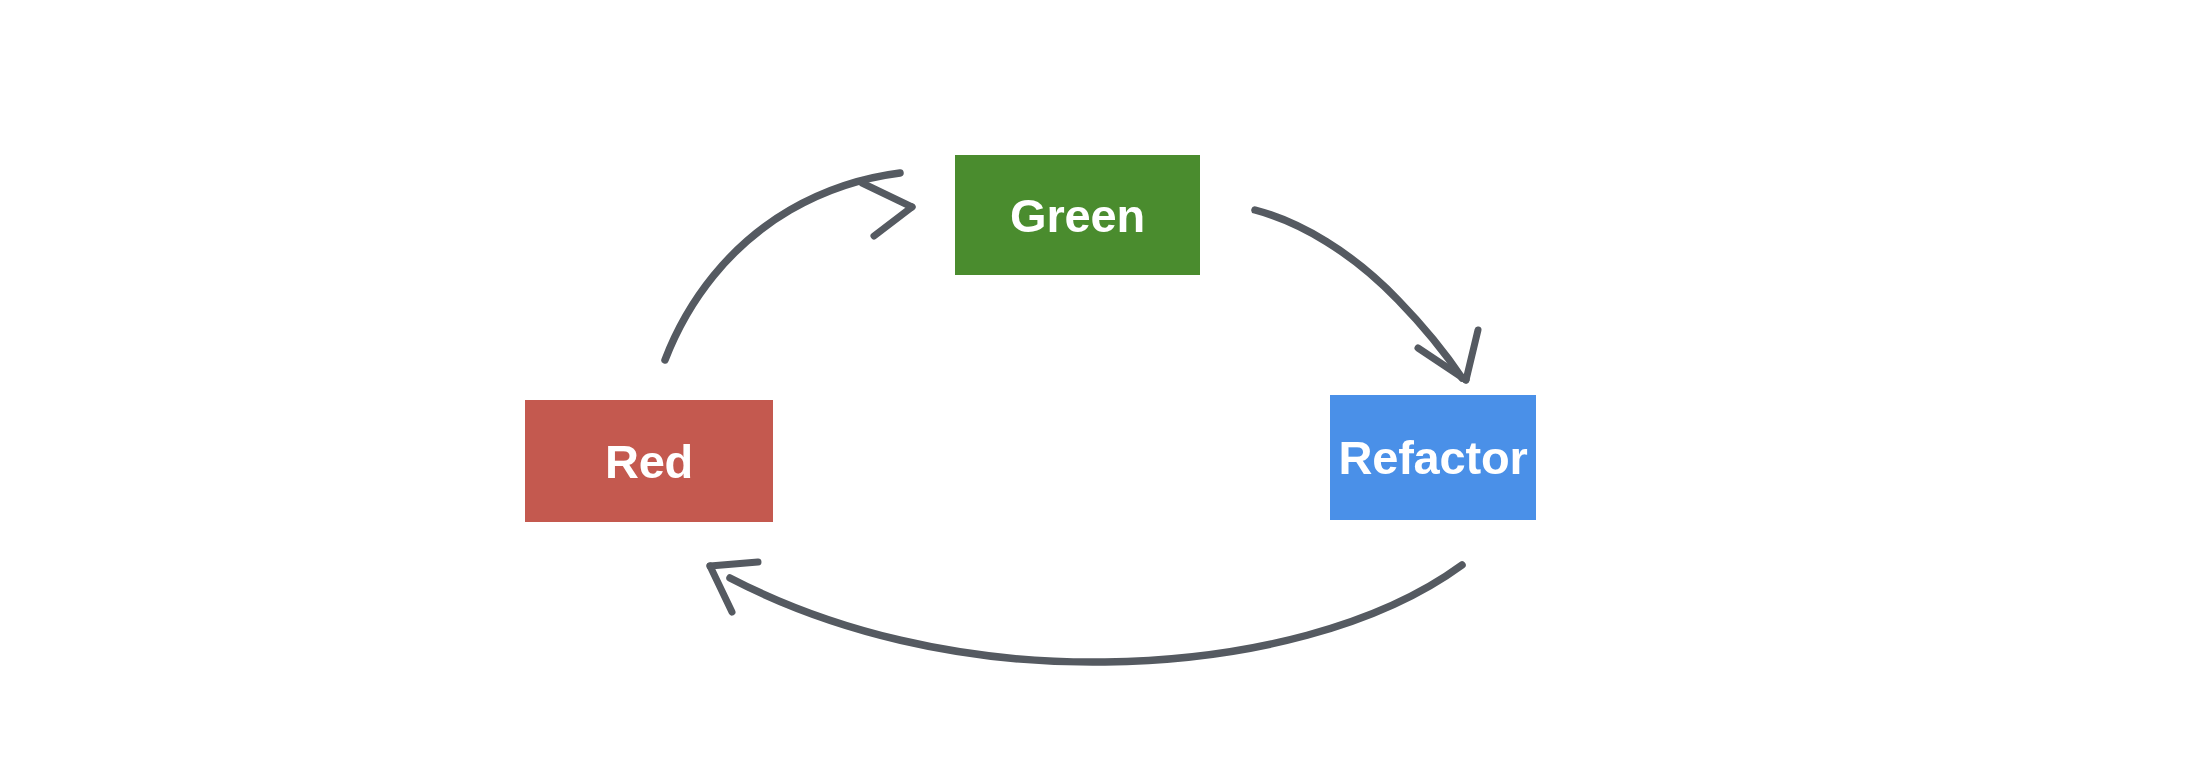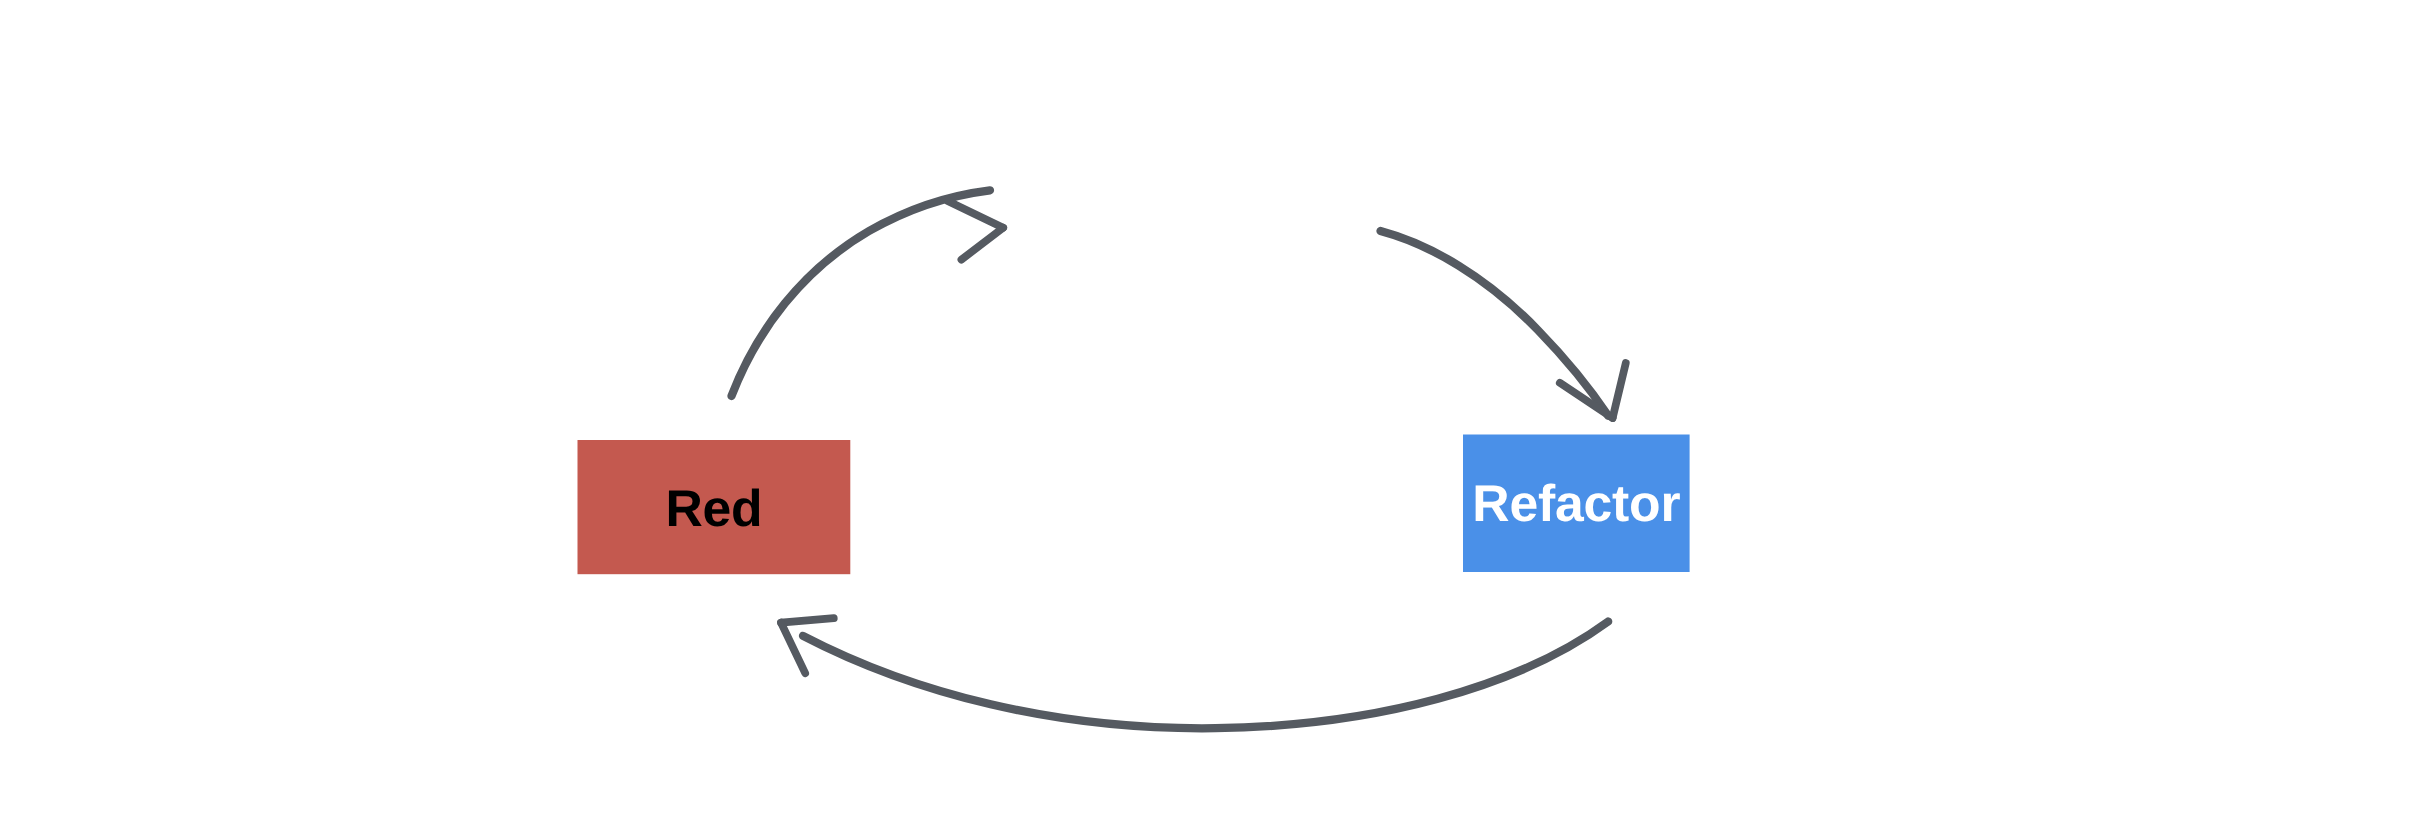--- a/index.html
+++ b/index.html
@@ -116,22 +116,25 @@
       <path class="sketch-stroke" d="M 1462 565
                C 1380 625, 1250 660, 1105 662
                C 960 664, 830 630, 730 578" style="stroke: rgb(85, 90, 97);"></path>
 
       <path class="sketch-stroke-thin" d="M 758 562 L 710 566" style="stroke: rgb(85, 90, 97);"></path>
       <path class="sketch-stroke-thin" d="M 710 566 L 732 612" style="stroke: rgb(85, 90, 97);"></path>
     </g>
 
   </svg>
 
-  <div class="node-box" id="node-red" style="left: 525px; top: 400px; width: 248px; height: 122px; background: rgb(196, 89, 79); color: #000000;">
+  <div class="node-box" id="node-red" style="left: 525px; top: 400px; width: 248px; height: 122px; background: rgb(196, 89, 79); color: #ffffff;">
     <span class="node-label">Red</span>
   </div>
 
+  <div class="node-box" id="node-green" style="left: 955px; top: 155px; width: 245px; height: 120px; background: rgb(74, 140, 46); color: rgb(255, 255, 255);">
+    <span class="node-label">Green</span>
+  </div>
 
   <div class="node-box" id="node-refactor" style="left: 1330px; top: 395px; width: 206px; height: 125px; background: rgb(74, 144, 232); color: rgb(255, 255, 255);">
     <span class="node-label">Refactor</span>
   </div>
 
 </div>
 
 </body></html>

